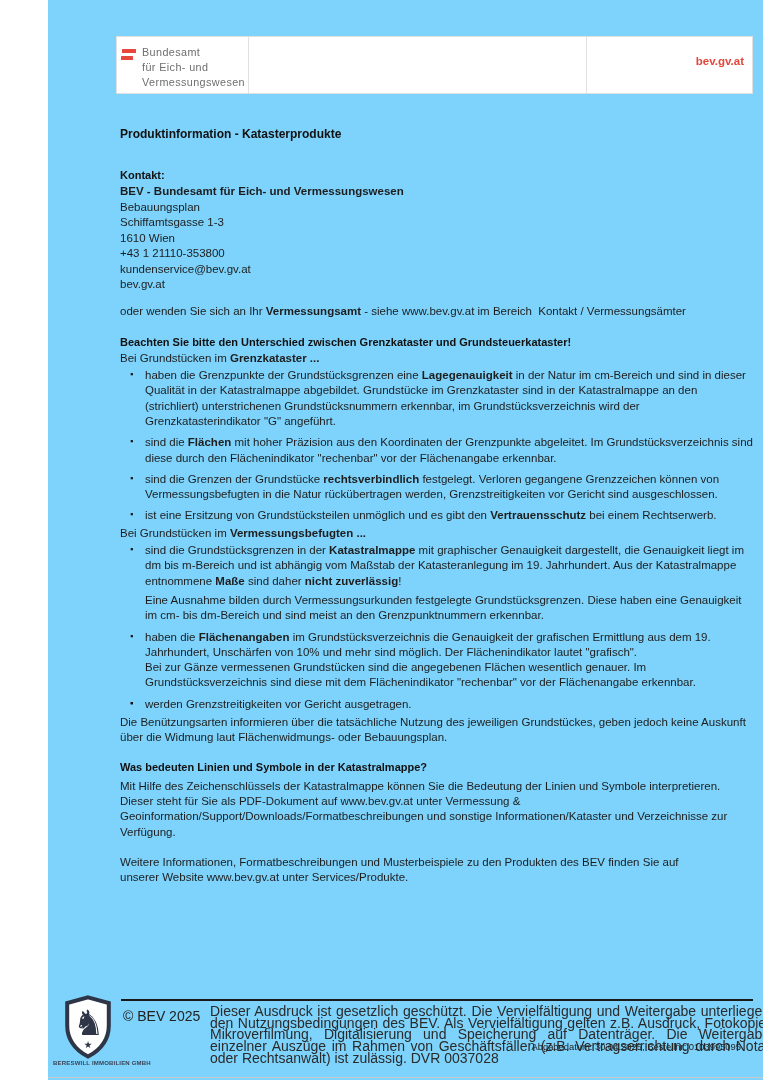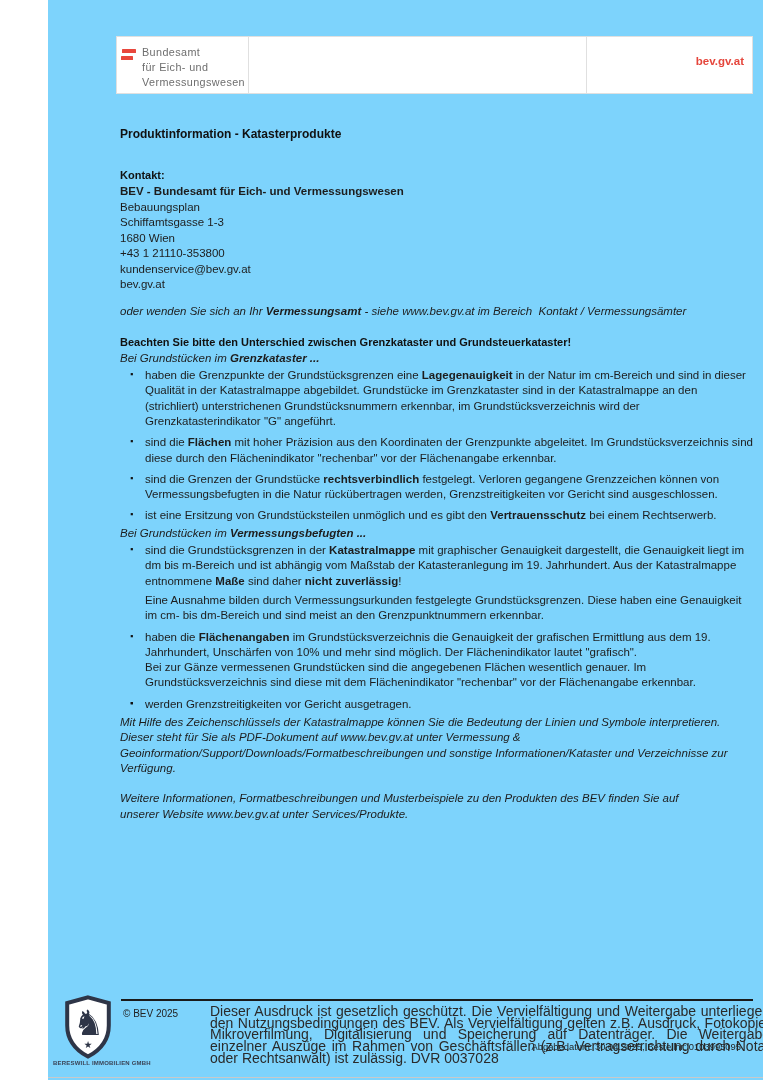--- a/index.html
+++ b/index.html
@@ -28,40 +28,40 @@
   
   .content { position: absolute; left: 72px; top: 124px; width: 633px; font-size: 11.5px; line-height: 15.3px; }
   .rich { white-space: pre-wrap; }
   .b { font-weight: bold; }
   h1.doc-title { font-size: 12px; line-height: 21px; margin: 0 0 22px 0; font-weight: bold; color:#111; }
   h2.sec { font-size: 11px; line-height: 17px; margin: 0; font-weight: bold; color:#111; }
   .contact-heading { margin-bottom: 15px; }
   .contact-block { margin-bottom: 11px; }
   .contact-block div { line-height: 15.5px; }
   .org { font-weight: bold; }
-  .para { margin: 0; font-style: italic; }
+  .para { margin: 0; }
   .alt-note { margin-bottom: 15px; }
   .notice-head { margin-bottom: 10px; }
   .intro { margin-bottom: 6px; }
   .lead { margin-bottom: 2px; }
   ul.blist { list-style: none; margin: 0 0 2px 0; padding: 0; }
   ul.blist li { position: relative; padding-left: 25px; margin: 0 0 6px 0; }
   ul.blist li.tight { margin-bottom: 1px; }
   .marker { position: absolute; left: 10px; top: -1px; font-size: 9px; color:#111; }
   .note-para { margin-top: 4px; }
   .qa-head { margin-top: 10px; }
   .qa-body { margin-top: 3px; }
   .more-info { margin-top: 15px; white-space: pre-line; }
 
   
   .footer-rule { position: absolute; left: 73px; top: 999px; width: 632px; height: 2px; background: #1a1a1a; }
   .company-logo { position: absolute; left: 16px; top: 995px; width: 48px; height: 64px; }
   .company-caption { position: absolute; left: 5px; top: 1060px; width: 120px;
       font-size: 6px; font-weight: bold; color: #3a4254; letter-spacing: 0.2px; }
-  .copyright { position: absolute; left: 75px; top: 1008px; font-size: 10px; color: #222; }
+  .copyright { position: absolute; left: 75px; top: 1008px; font-size: 14px; color: #222; }
   .legal { position: absolute; left: 162px; top: 1006px; width: 560px;
       font-size: 14px; line-height: 11.7px; text-align: justify; color: #2a2a2a; }
   .issue { position: absolute; right: 70px; top: 1041px; font-size: 9.4px; color: #222; }
   .page-edge { position: absolute; left: 0; bottom: 2px; width: 763px; height: 1px; background: #c9c9c9; }
 </style>
 </head>
 <body>
 
 <div class="page">
 
@@ -83,21 +83,21 @@
 
   <div class="content">
     <h1 class="doc-title">Produktinformation - Katasterprodukte</h1>
 
     <h2 class="sec contact-heading">Kontakt:</h2>
 
     <div class="contact-block">
       <div class="org">BEV - Bundesamt für Eich- und Vermessungswesen</div>
       <div>Bebauungsplan</div>
       <div>Schiffamtsgasse 1-3</div>
-      <div>1680 Wien</div>
+      <div>1610 Wien</div>
       <div>+43 1 21110-353800</div>
       <div>kundenservice@bev.gv.at</div>
       <div>bev.gv.at</div>
     </div>
 
     <p class="para rich alt-note"><span>oder wenden Sie sich an Ihr </span><span class="b">Vermessungsamt</span><span> - siehe www.bev.gv.at im Bereich  Kontakt / Vermessungsämter</span></p>
 
     <h2 class="sec notice-head">Beachten Sie bitte den Unterschied zwischen Grenzkataster und Grundsteuerkataster!</h2>
 
     <p class="para rich lead"><span>Bei Grundstücken im </span><span class="b">Grenzkataster ...</span></p>
@@ -114,21 +114,23 @@
         <span class="marker">▪</span>
         <div class="rich"><span>sind die Grundstücksgrenzen in der </span><span class="b">Katastralmappe</span><span> mit graphischer Genauigkeit dargestellt, die Genauigkeit liegt im dm bis m-Bereich und ist abhängig vom Maßstab der Katasteranlegung im 19. Jahrhundert. Aus der Katastralmappe entnommene </span><span class="b">Maße</span><span> sind daher </span><span class="b">nicht zuverlässig</span><span>!</span></div>
         <div class="rich note-para"><span>Eine Ausnahme bilden durch Vermessungsurkunden festgelegte Grundstücksgrenzen. Diese haben eine Genauigkeit im cm- bis dm-Bereich und sind meist an den Grenzpunktnummern erkennbar.</span></div>
       </li>
       <li><span class="marker">▪</span><span class="rich"><span>haben die </span><span class="b">Flächenangaben</span><span> im Grundstücksverzeichnis die Genauigkeit der grafischen Ermittlung aus dem 19. Jahrhundert, Unschärfen von 10% und mehr sind möglich. Der Flächenindikator lautet "grafisch".
 Bei zur Gänze vermessenen Grundstücken sind die angegebenen Flächen wesentlich genauer. Im Grundstücksverzeichnis sind diese mit dem Flächenindikator "rechenbar" vor der Flächenangabe erkennbar.</span></span></li>
       <li class="tight"><span class="marker">▪</span></li>
       <li class="tight"><span class="marker">▪</span><span class="rich"><span>werden Grenzstreitigkeiten vor Gericht ausgetragen.</span></span></li>
     </ul>
 
+    <p class="para qa-body">Die Benützungsarten informieren über die tatsächliche Nutzung des jeweiligen Grundstückes, geben jedoch keine Auskunft über die Widmung laut Flächenwidmungs- oder Bebauungsplan.</p>
 
+    <h2 class="sec qa-head" style="margin-top:13px">Was bedeuten Linien und Symbole in der Katastralmappe?</h2>
     <p class="para qa-body">Mit Hilfe des Zeichenschlüssels der Katastralmappe können Sie die Bedeutung der Linien und Symbole interpretieren. Dieser steht für Sie als PDF-Dokument auf www.bev.gv.at unter Vermessung &amp; Geoinformation/Support/Downloads/Formatbeschreibungen und sonstige Informationen/Kataster und Verzeichnisse zur Verfügung.</p>
 
     <p class="para more-info">Weitere Informationen, Formatbeschreibungen und Musterbeispiele zu den Produkten des BEV finden Sie auf
 unserer Website www.bev.gv.at unter Services/Produkte.</p>
   </div>
 
   <div class="footer-rule"></div>
 
   <svg class="company-logo" viewBox="0 0 60 80">
     <path d="M30 3 L56 10 L56 38 Q56 63 30 77 Q4 63 4 38 L4 10 Z" fill="#ffffff" stroke="#2e3547" stroke-width="5"></path>

